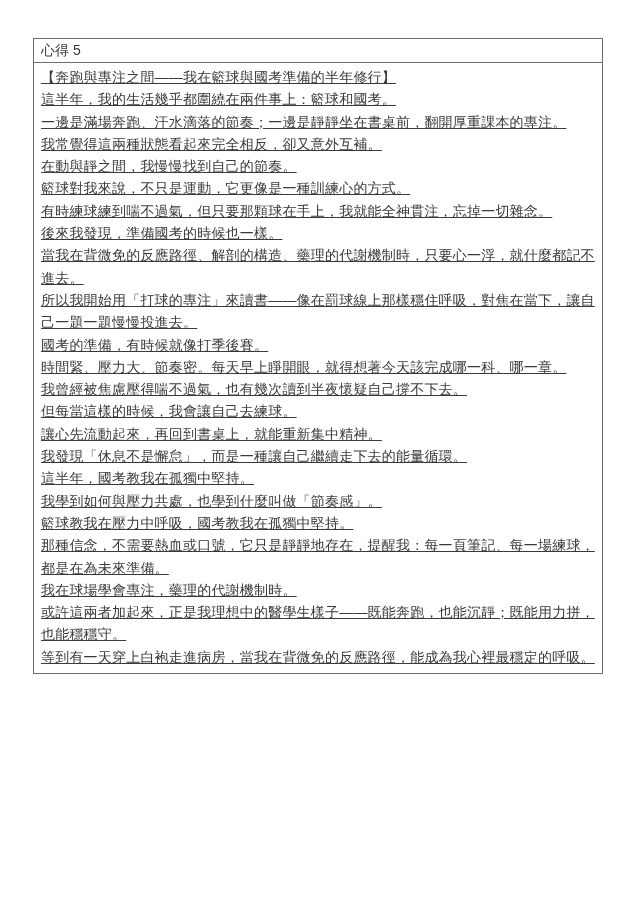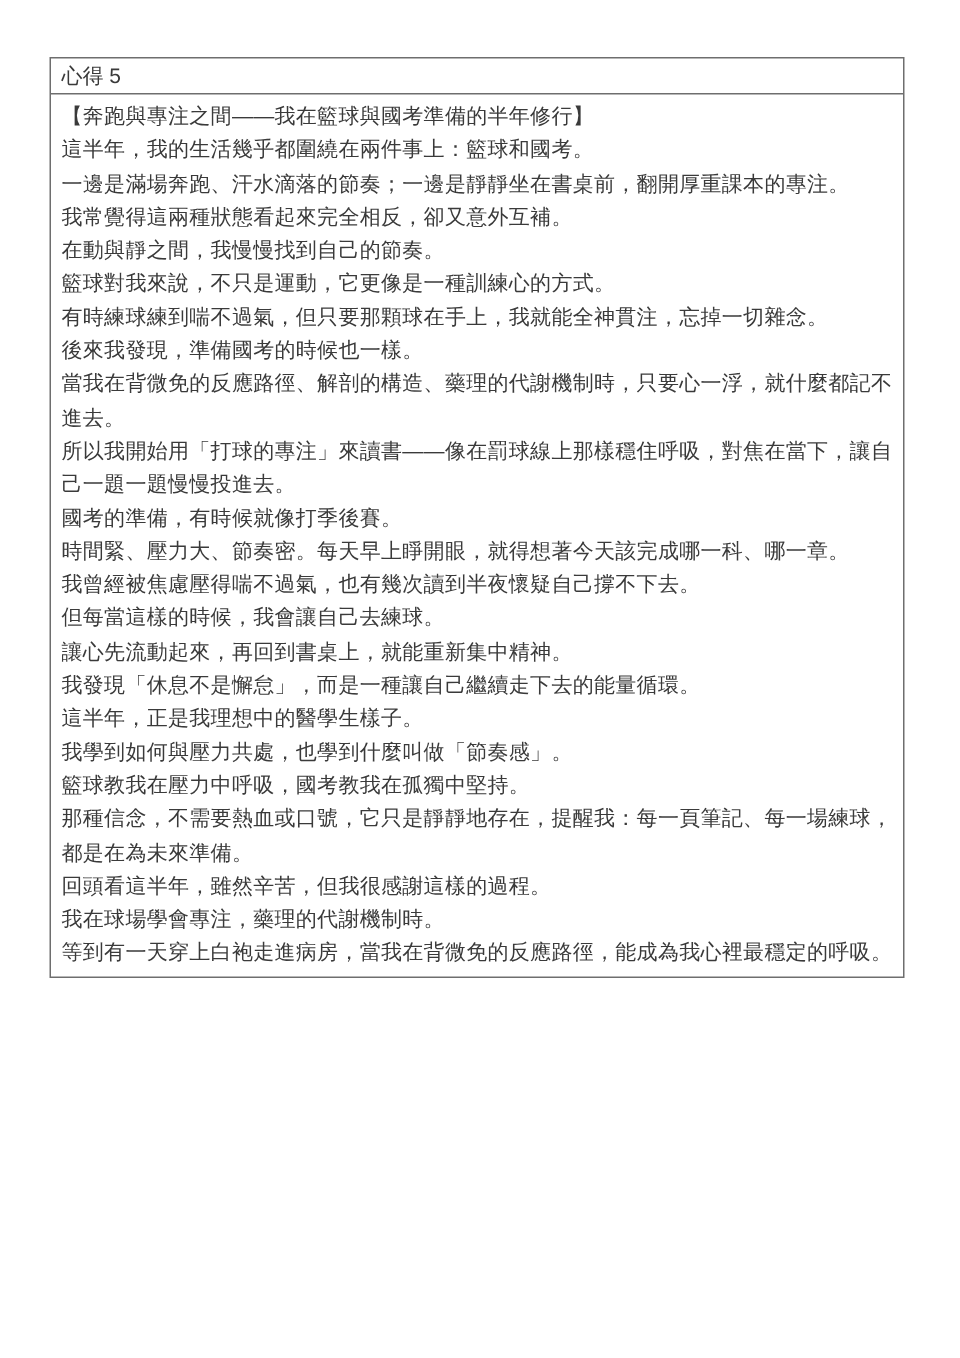--- a/index.html
+++ b/index.html
@@ -30,20 +30,21 @@
     border-bottom: 1px solid #6e6e6e;
     padding: 2px 7px 2px 7px;
     min-height: 23px;
     font-size: 14px;
     line-height: 19px;
     color: #3a3a3a;
   }
   .doc-table .body-row {
     box-sizing: border-box;
     padding: 3px 7px 5px 7px;
+    text-decoration: underline;
   }
   .doc-table .body-row p {
     margin: 0;
     font-size: 14px;
     line-height: 22.3px;
     letter-spacing: 0.2px;
     color: #3a3a3a;
     text-align: left;
     word-break: break-all;
     overflow-wrap: anywhere;
@@ -67,22 +68,22 @@
       <p>有時練球練到喘不過氣，但只要那顆球在手上，我就能全神貫注，忘掉一切雜念。</p>
       <p>後來我發現，準備國考的時候也一樣。</p>
       <p>當我在背微免的反應路徑、解剖的構造、藥理的代謝機制時，只要心一浮，就什麼都記不進去。</p>
       <p>所以我開始用「打球的專注」來讀書——像在罰球線上那樣穩住呼吸，對焦在當下，讓自己一題一題慢慢投進去。</p>
       <p>國考的準備，有時候就像打季後賽。</p>
       <p>時間緊、壓力大、節奏密。每天早上睜開眼，就得想著今天該完成哪一科、哪一章。</p>
       <p>我曾經被焦慮壓得喘不過氣，也有幾次讀到半夜懷疑自己撐不下去。</p>
       <p>但每當這樣的時候，我會讓自己去練球。</p>
       <p>讓心先流動起來，再回到書桌上，就能重新集中精神。</p>
       <p>我發現「休息不是懈怠」，而是一種讓自己繼續走下去的能量循環。</p>
-      <p>這半年，正是我理想中的醫學生樣子。</p>
+      <p>這半年，國考教我在孤獨中堅持。</p>
       <p>我學到如何與壓力共處，也學到什麼叫做「節奏感」。</p>
       <p>籃球教我在壓力中呼吸，國考教我在孤獨中堅持。</p>
       <p>那種信念，不需要熱血或口號，它只是靜靜地存在，提醒我：每一頁筆記、每一場練球，都是在為未來準備。</p>
-      <p>回頭看這半年，雖然辛苦，但我很感謝這樣的過程。</p>
       <p>我在球場學會專注，藥理的代謝機制時。</p>
+      <p>或許這兩者加起來，正是我理想中的醫學生樣子——既能奔跑，也能沉靜；既能用力拼，也能穩穩守。</p>
       <p>等到有一天穿上白袍走進病房，當我在背微免的反應路徑，能成為我心裡最穩定的呼吸。</p>
     </div>
   </div>
 </div>
 
 </body></html>

